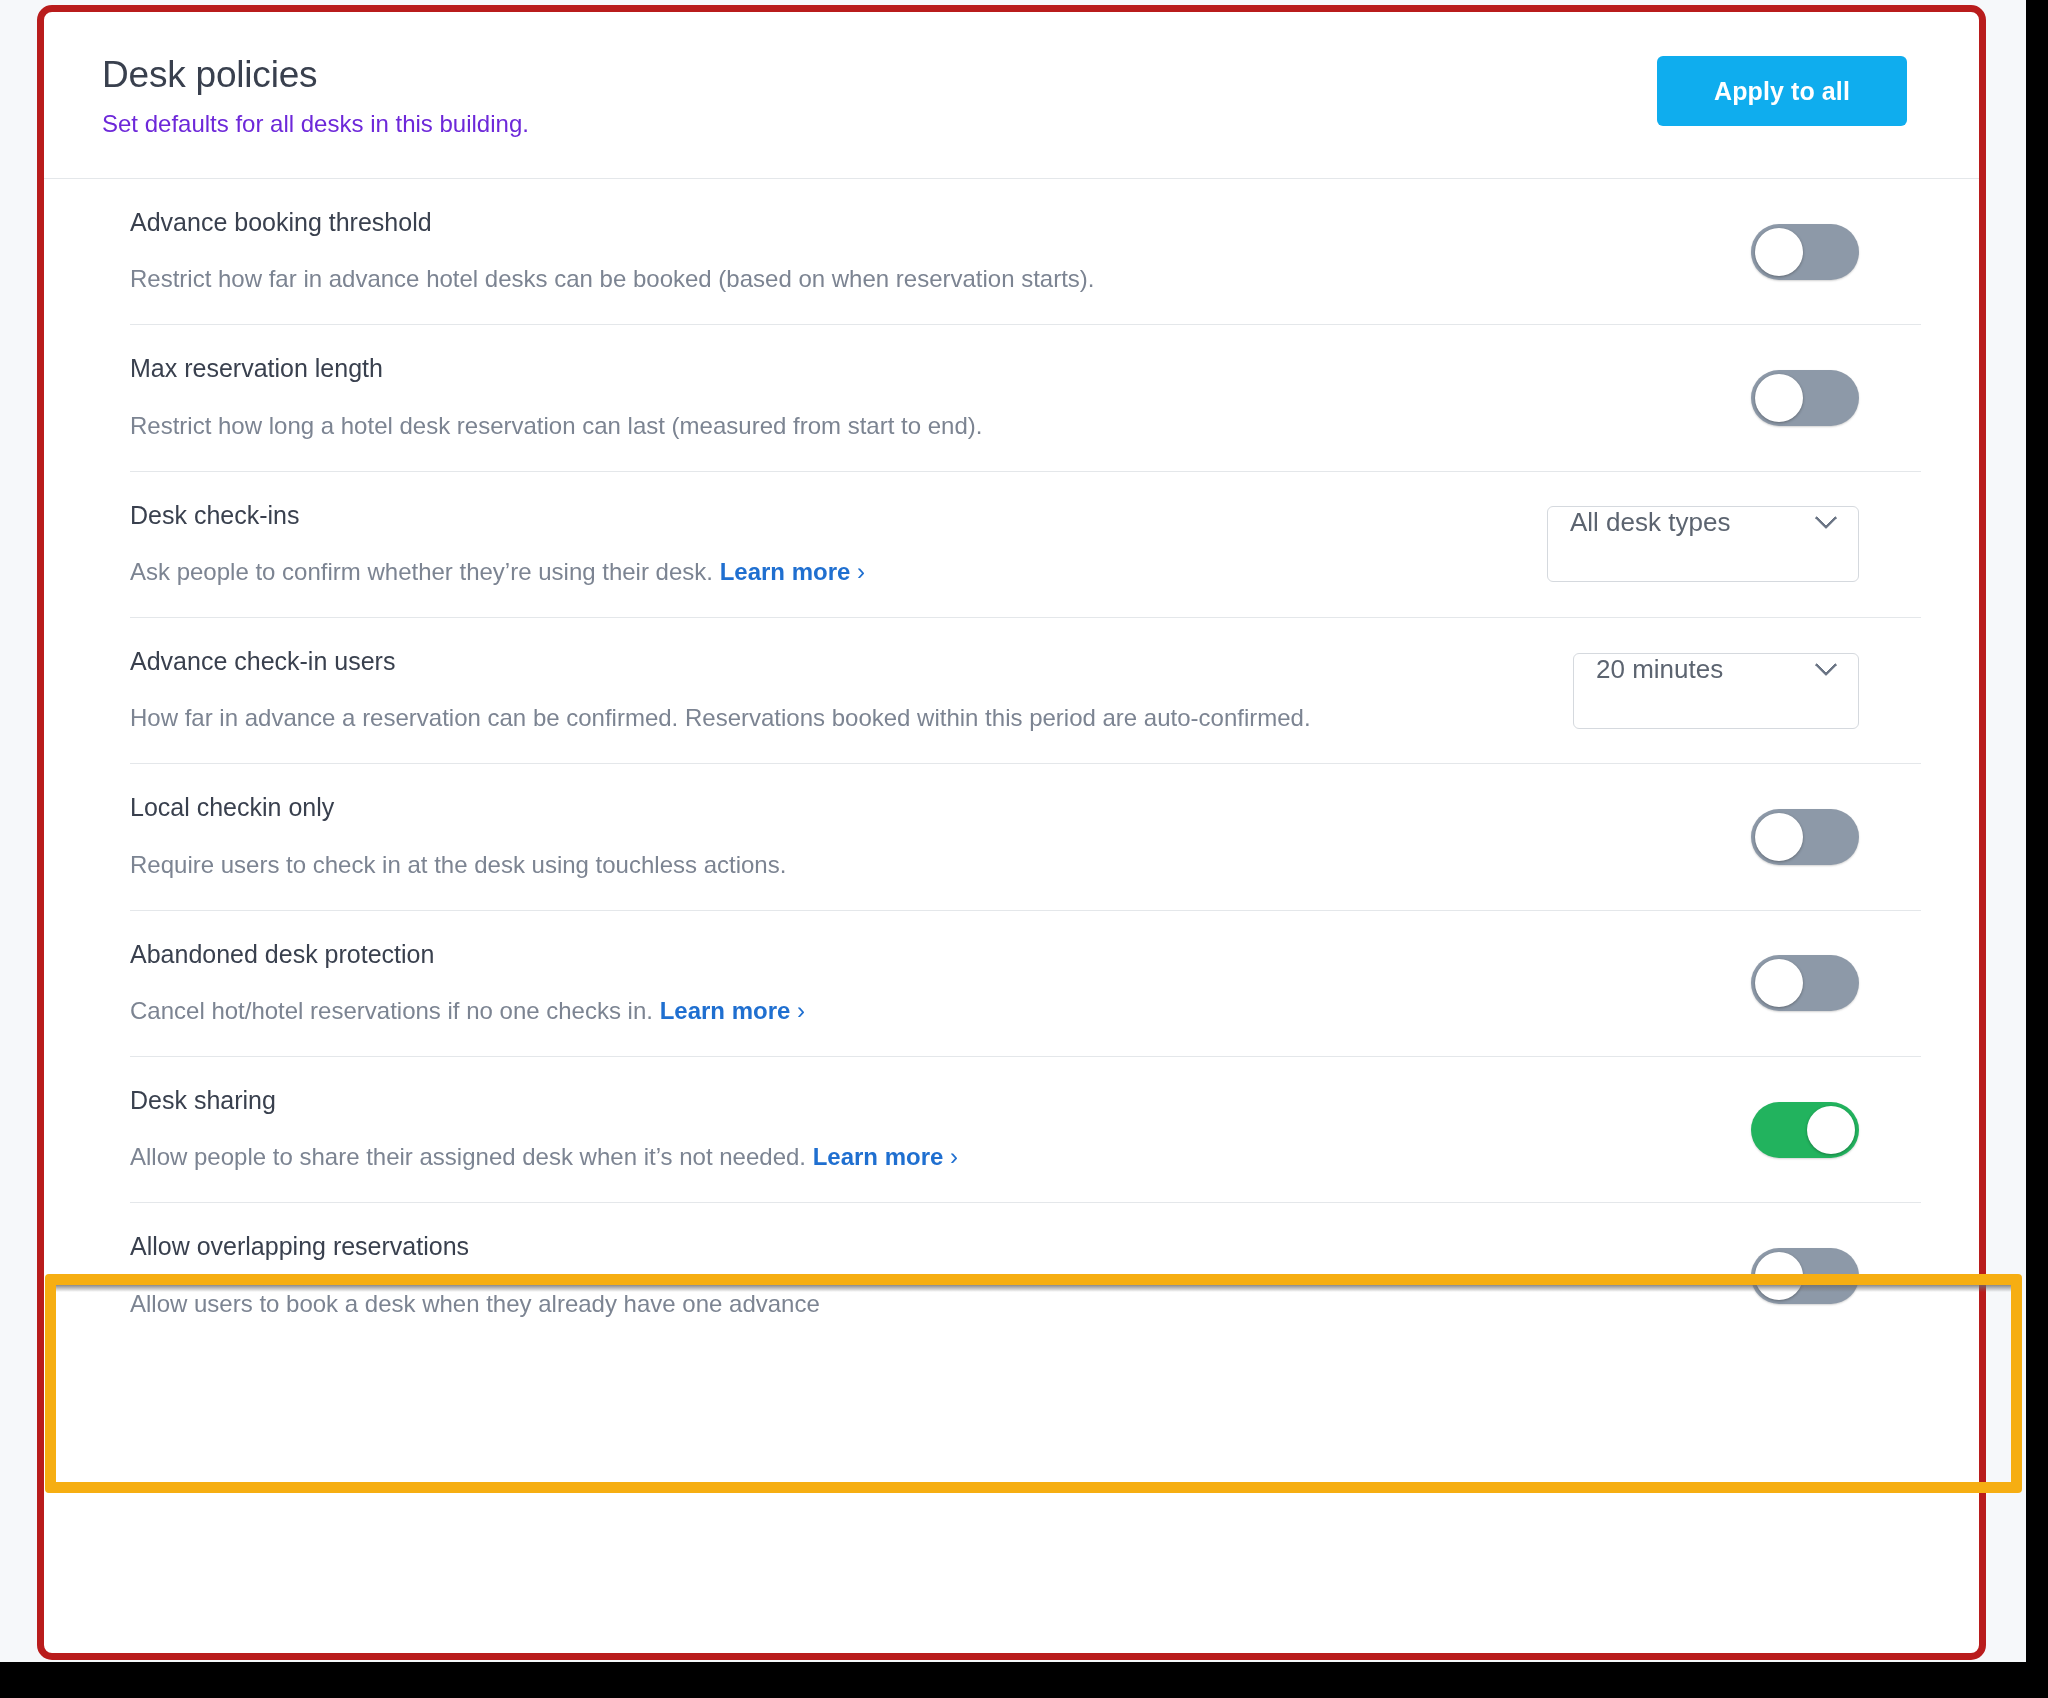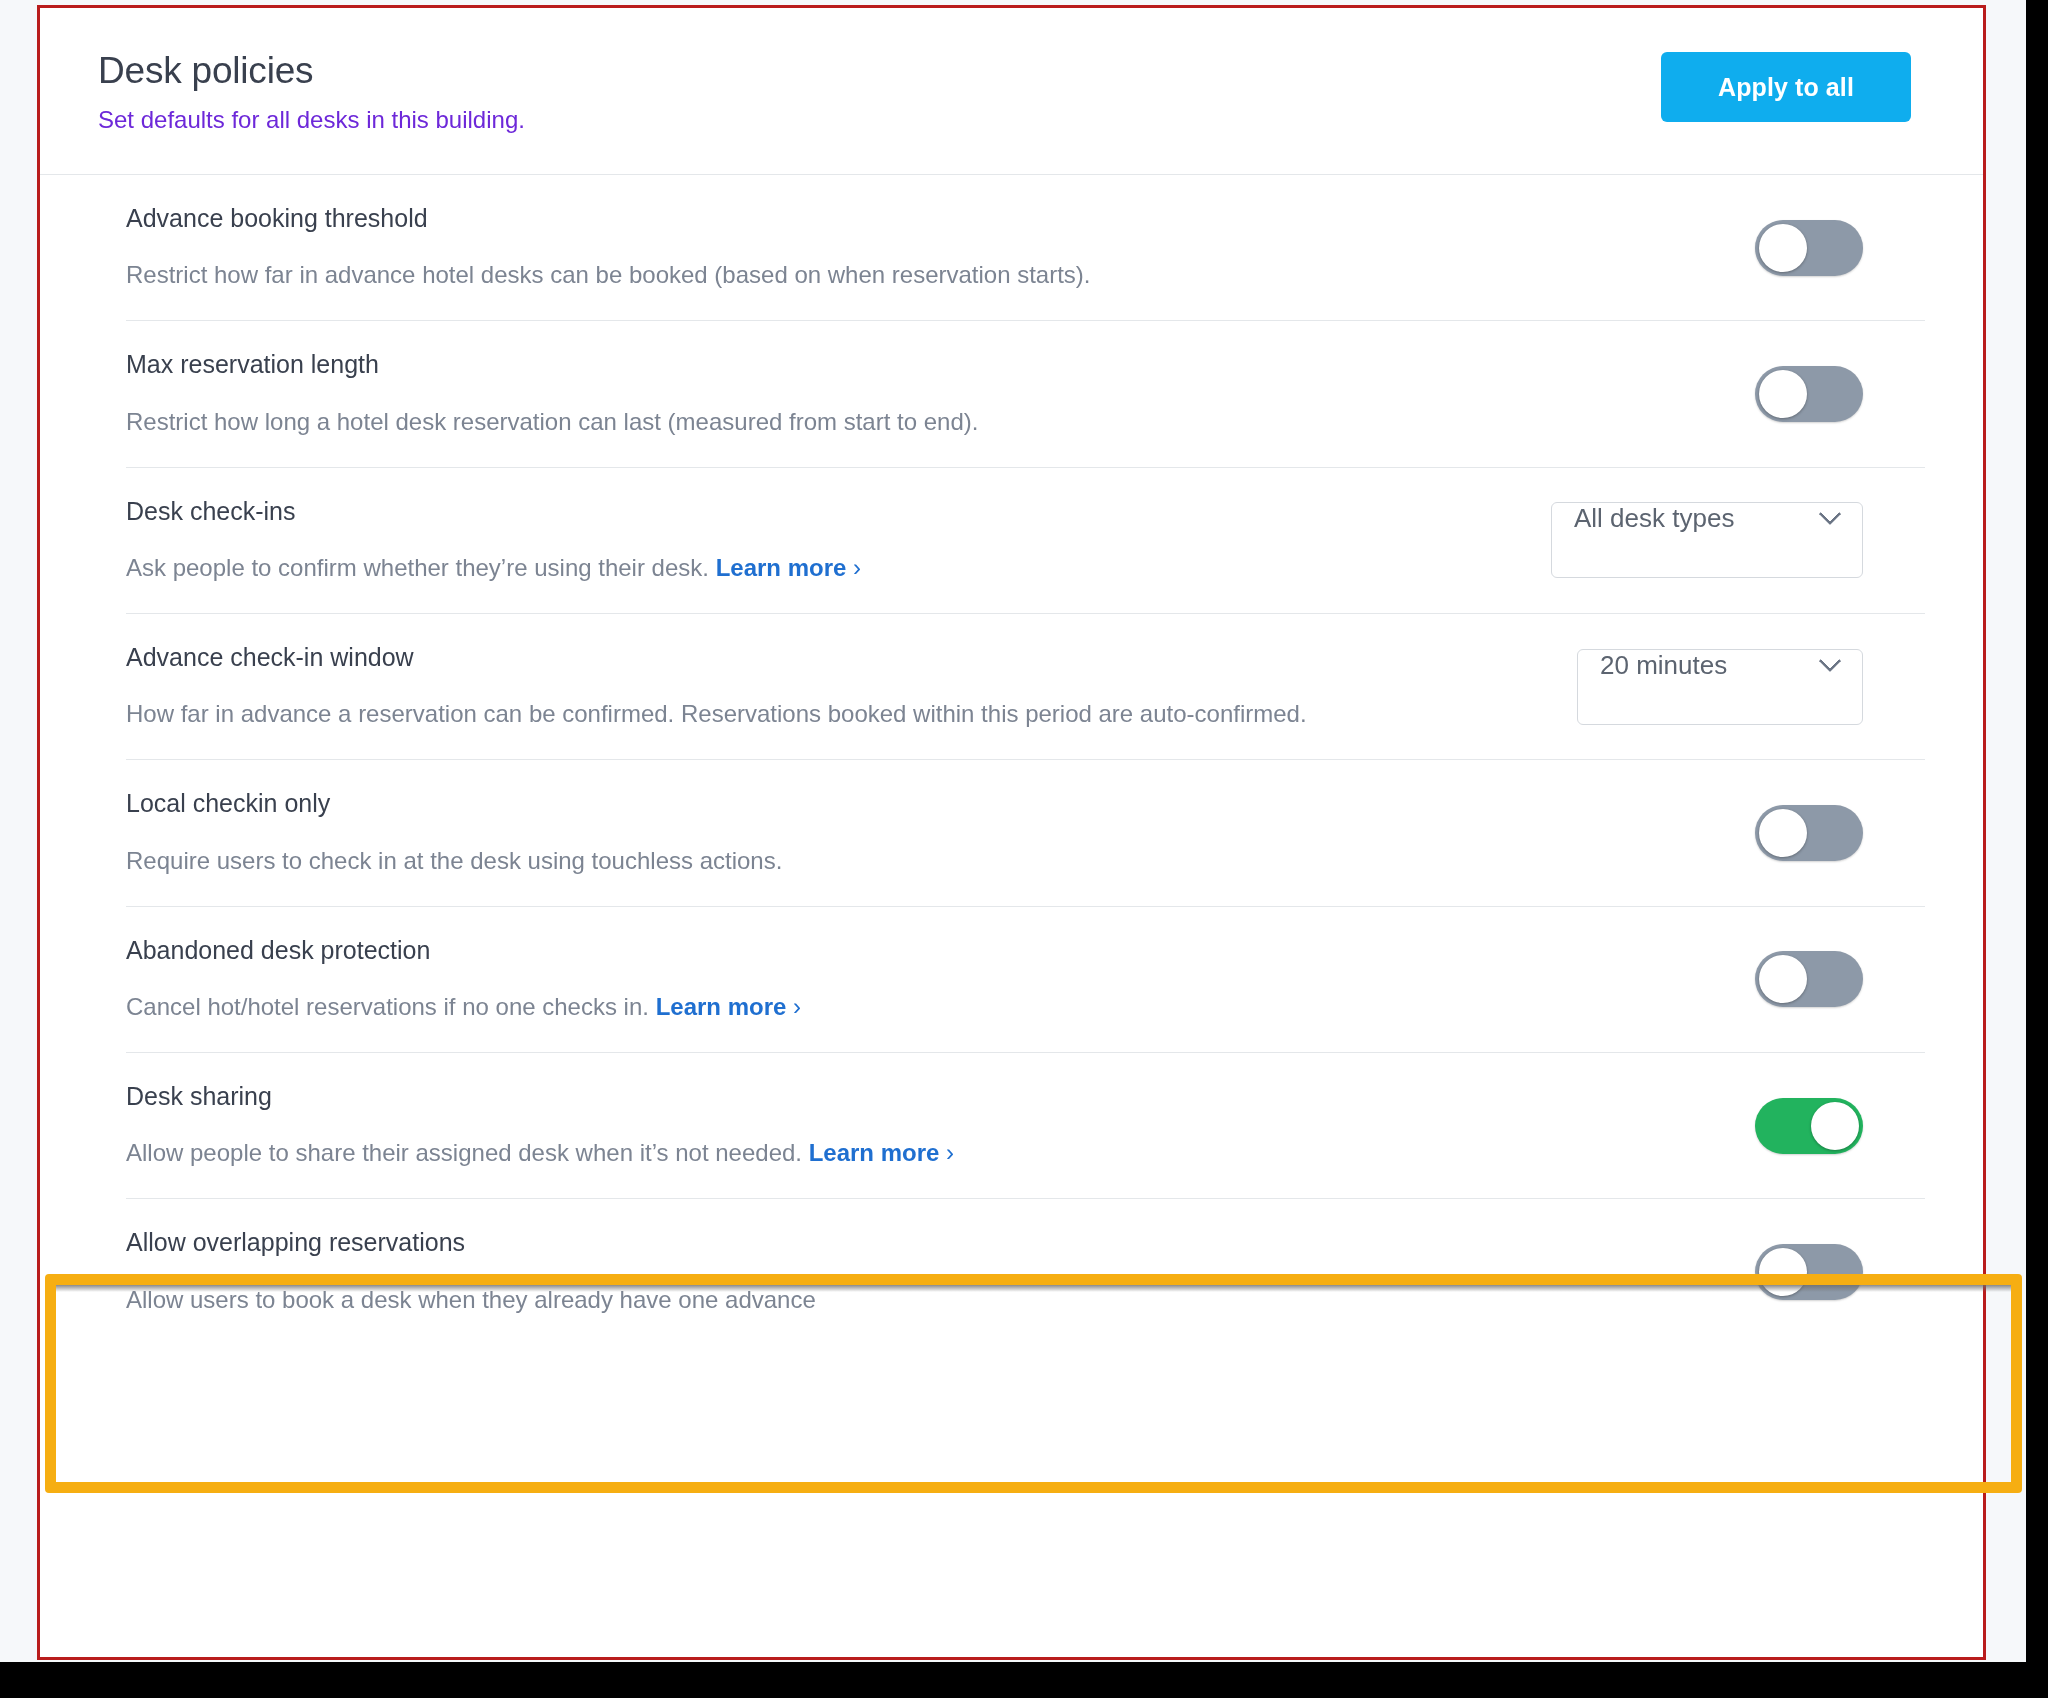--- a/index.html
+++ b/index.html
@@ -27,22 +27,22 @@
   }
 
   
   .policy-card {
     position: absolute;
     left: 37px;
     top: 5px;
     width: 1949px;
     height: 1655px;
     background: #ffffff;
-    border: 3px solid #b91c1c;
-    border-radius: 0;
+    border: 7px solid #b91c1c;
+    border-radius: 15px;
     overflow: hidden;
   }
 
   
   .card-header {
     position: relative;
     height: 167px;
     padding: 42px 58px 0 58px;
     border-bottom: 1px solid #e4e7ea;
   }
@@ -268,21 +268,21 @@
               <div class="select select--desk-types">
                 <span class="select-value">All desk types</span>
                 <span class="chevron"></span>
               </div>
             </div>
           </div>
         </div>
         <div class="policy-row">
           <div class="row-inner">
             <div class="row-text">
-              <div class="row-title">Advance check-in window</div>
+              <div class="row-title">Advance check-in users</div>
               <div class="row-desc"><span>How far in advance a reservation can be confirmed. Reservations booked within this period are auto-confirmed.</span></div>
             </div>
             <div class="row-control">
               <div class="select select--checkin-window">
                 <span class="select-value">20 minutes</span>
                 <span class="chevron"></span>
               </div>
             </div>
           </div>
         </div>

